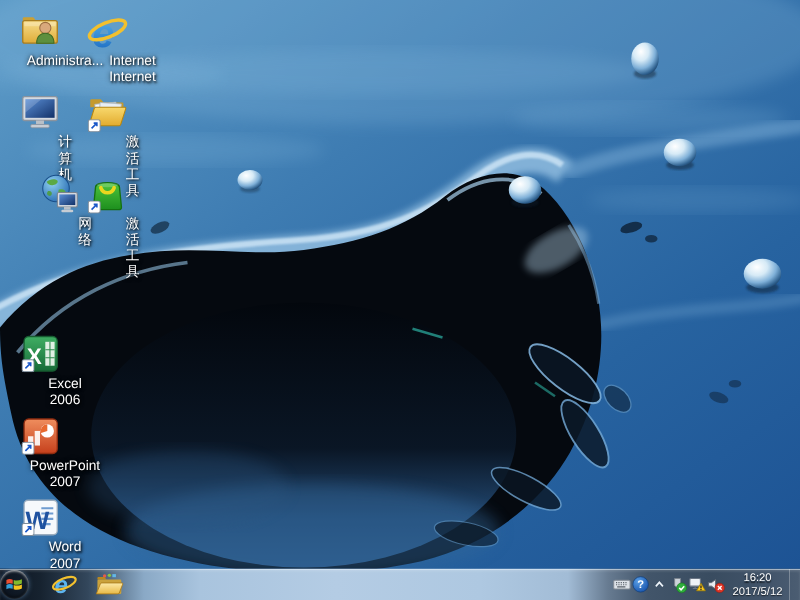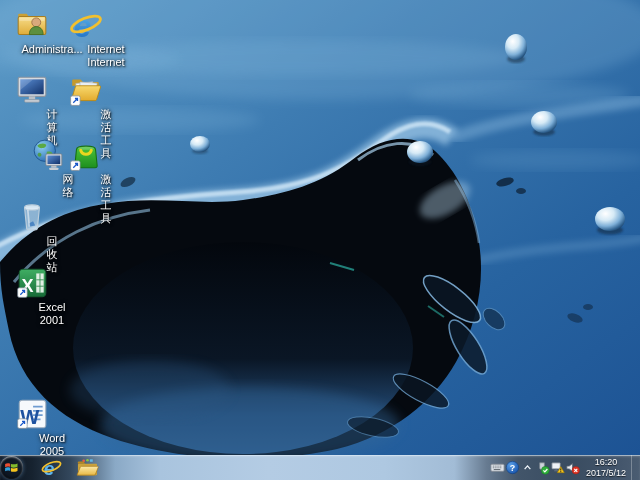--- a/index.html
+++ b/index.html
@@ -253,50 +253,52 @@
     <div class="icon-cell" id="ic-essential">
       <svg class="icon-art" viewBox="0 0 32 32">
         <path d="M7,11 C7,6.5 25,6.5 25,11 L26.5,26 Q26.6,28 24.5,28 L7.5,28 Q5.4,28 5.5,26 Z" fill="url(#gBag)" stroke="#157010"></path>
         <ellipse cx="16" cy="9.5" rx="8" ry="1.6" fill="#fff" opacity=".2"></ellipse>
         <path d="M11,11.5 C12.5,16.5 19.5,16.5 21,11.5" fill="none" stroke="#ead61e" stroke-width="2.8" stroke-linecap="round"></path>
         <use href="#sym-badge" x="1" y="21" width="10" height="10"></use>
       </svg>
       <div class="icon-label">激活工具</div>
     </div>
 
-    <div class="icon-cell" id="ic-recycle">
-      <svg class="icon-art" viewBox="0 0 32 32">
-        <path d="M9,7 L11,27 C11,28.6 21,28.6 21,27 L23,7" fill="rgba(210,226,238,.5)" stroke="#bccedc" stroke-width="1.1"></path>
-        <ellipse cx="16" cy="7" rx="7" ry="2.4" fill="rgba(235,244,250,.85)" stroke="#c2d2de"></ellipse>
-        <path d="M13,22 L17,20 L19,24 L14,25 Z" fill="#3f7cc0" opacity=".85"></path>
-        <path d="M12,9 L13.5,25" stroke="#fff" stroke-width="1.6" opacity=".5"></path>
-      </svg>
-      <div class="icon-label">回收站</div>
-    </div>
 
     <div class="icon-cell" id="ic-excel">
       <svg class="icon-art" viewBox="0 0 32 32">
         <rect x="4" y="3" width="25" height="26" rx="3.5" fill="url(#gXl)" stroke="#175c31"></rect>
         <rect x="20" y="7" width="7" height="18" fill="#eaf4ec" opacity=".95"></rect>
         <path d="M20,13 h7 M20,19 h7 M23.5,7 v18" stroke="#2e8a4e" stroke-width=".8"></path>
         <text x="6" y="24" font-size="17" font-weight="bold" fill="#fff">X</text>
         <use href="#sym-badge" x="2" y="20" width="10" height="10"></use>
       </svg>
-      <div class="icon-label">Excel 2001</div>
-    </div>
-
+      <div class="icon-label">Excel 2006</div>
+    </div>
+
+    <div class="icon-cell" id="ic-ppt">
+      <svg class="icon-art" viewBox="0 0 32 32">
+        <rect x="4" y="3" width="25" height="26" rx="3.5" fill="url(#gPp)" stroke="#8f2c10"></rect>
+        <rect x="7" y="16" width="4" height="7" fill="#fff" opacity=".9"></rect>
+        <rect x="12" y="12" width="4" height="11" fill="#fff" opacity=".9"></rect>
+        <circle cx="21.5" cy="12" r="5" fill="#fff"></circle>
+        <path d="M21.5,12 L21.5,7 A5,5 0 0,0 16.8,13.5 Z" fill="#e86a30"></path>
+        <use href="#sym-badge" x="2" y="20" width="10" height="10"></use>
+      </svg>
+      <div class="icon-label">PowerPoint 2007</div>
+    </div>
 
     <div class="icon-cell" id="ic-word">
       <svg class="icon-art" viewBox="0 0 32 32">
         <rect x="4" y="3" width="25" height="26" rx="3" fill="#f6f9fc" stroke="#9aacbe"></rect>
         <path d="M17,9 h9 M17,13 h9 M17,17 h9 M17,21 h7" stroke="#6f9cd0" stroke-width="1.6"></path>
         <text x="5" y="25" font-size="19" font-weight="bold" fill="#1f52a0">W</text>
         <use href="#sym-badge" x="2" y="20" width="10" height="10"></use>
       </svg>
-      <div class="icon-label">Word 2005</div>
+      <div class="icon-label">Word 2007</div>
     </div>
   </div>
 
   <div class="taskbar">
     <button class="start-orb">
       <svg width="15" height="15" viewBox="0 0 16 16">
         <path d="M1.2,4.3 C2.8,3.3 4.6,3.2 6.6,4 L6.6,7.5 C4.6,6.7 2.8,6.8 1.2,7.8 Z" fill="#ea4f32"></path>
         <path d="M7.4,4.2 C9.6,4.9 11.8,4.8 14.4,3.6 L14.4,7.2 C11.8,8.4 9.6,8.5 7.4,7.8 Z" fill="#83bb2c"></path>
         <path d="M1.2,8.6 C2.8,7.6 4.6,7.5 6.6,8.3 L6.6,11.8 C4.6,11 2.8,11.1 1.2,12.1 Z" fill="#33a0da"></path>
         <path d="M7.4,8.6 C9.6,9.3 11.8,9.2 14.4,8 L14.4,11.6 C11.8,12.8 9.6,12.9 7.4,12.2 Z" fill="#f6c41e"></path>

